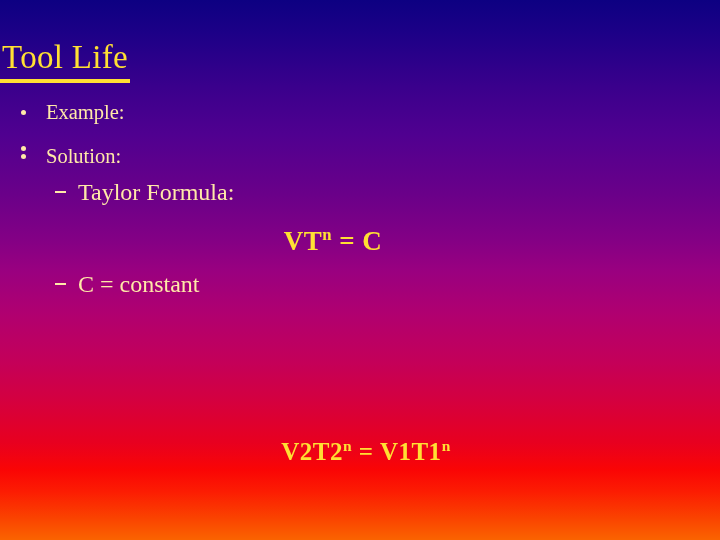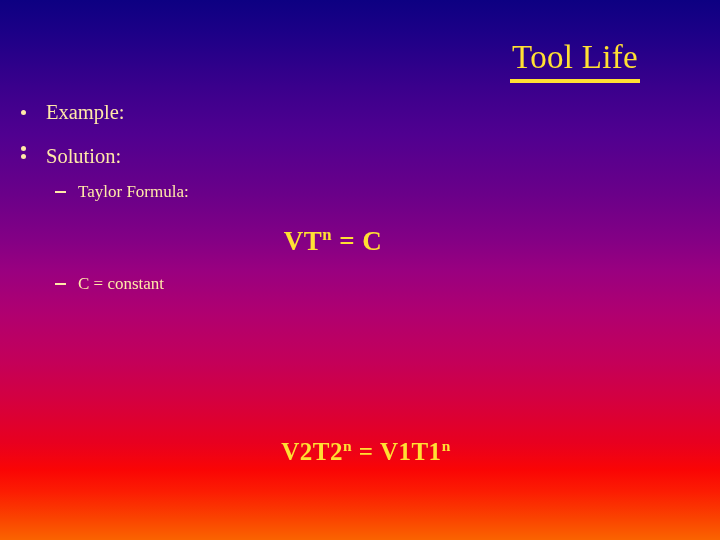--- a/index.html
+++ b/index.html
@@ -36,21 +36,21 @@
         #fa6400 100%);
     overflow: hidden;
   }
 
   
   #title-block {
     position: absolute;
     left: 0;
     top: 38px;
     width: 640px;
-    text-align: right;
+    text-align: left;
   }
   #slide-title {
     display: inline-block;
     color: #ffe033;
     font-size: 33px;
     line-height: 38px;
     letter-spacing: 0.3px;
     padding: 0 2px 3px 2px;
     border-bottom: 4px solid #ffe033;
   }
@@ -79,21 +79,21 @@
     width: 5px;
     height: 5px;
     border-radius: 50%;
     background: #ffe9a8;
   }
 
   .bullet-l2 {
     position: relative;
     padding-left: 78px;
     color: #ffe9a8;
-    font-size: 17px;
+    font-size: 24px;
     line-height: 26px;
     margin-bottom: 2px;
   }
   .bullet-l2 .dash {
     position: absolute;
     left: 55px;
     top: 12px;
     width: 11px;
     height: 2px;
     background: #ffe9a8;

